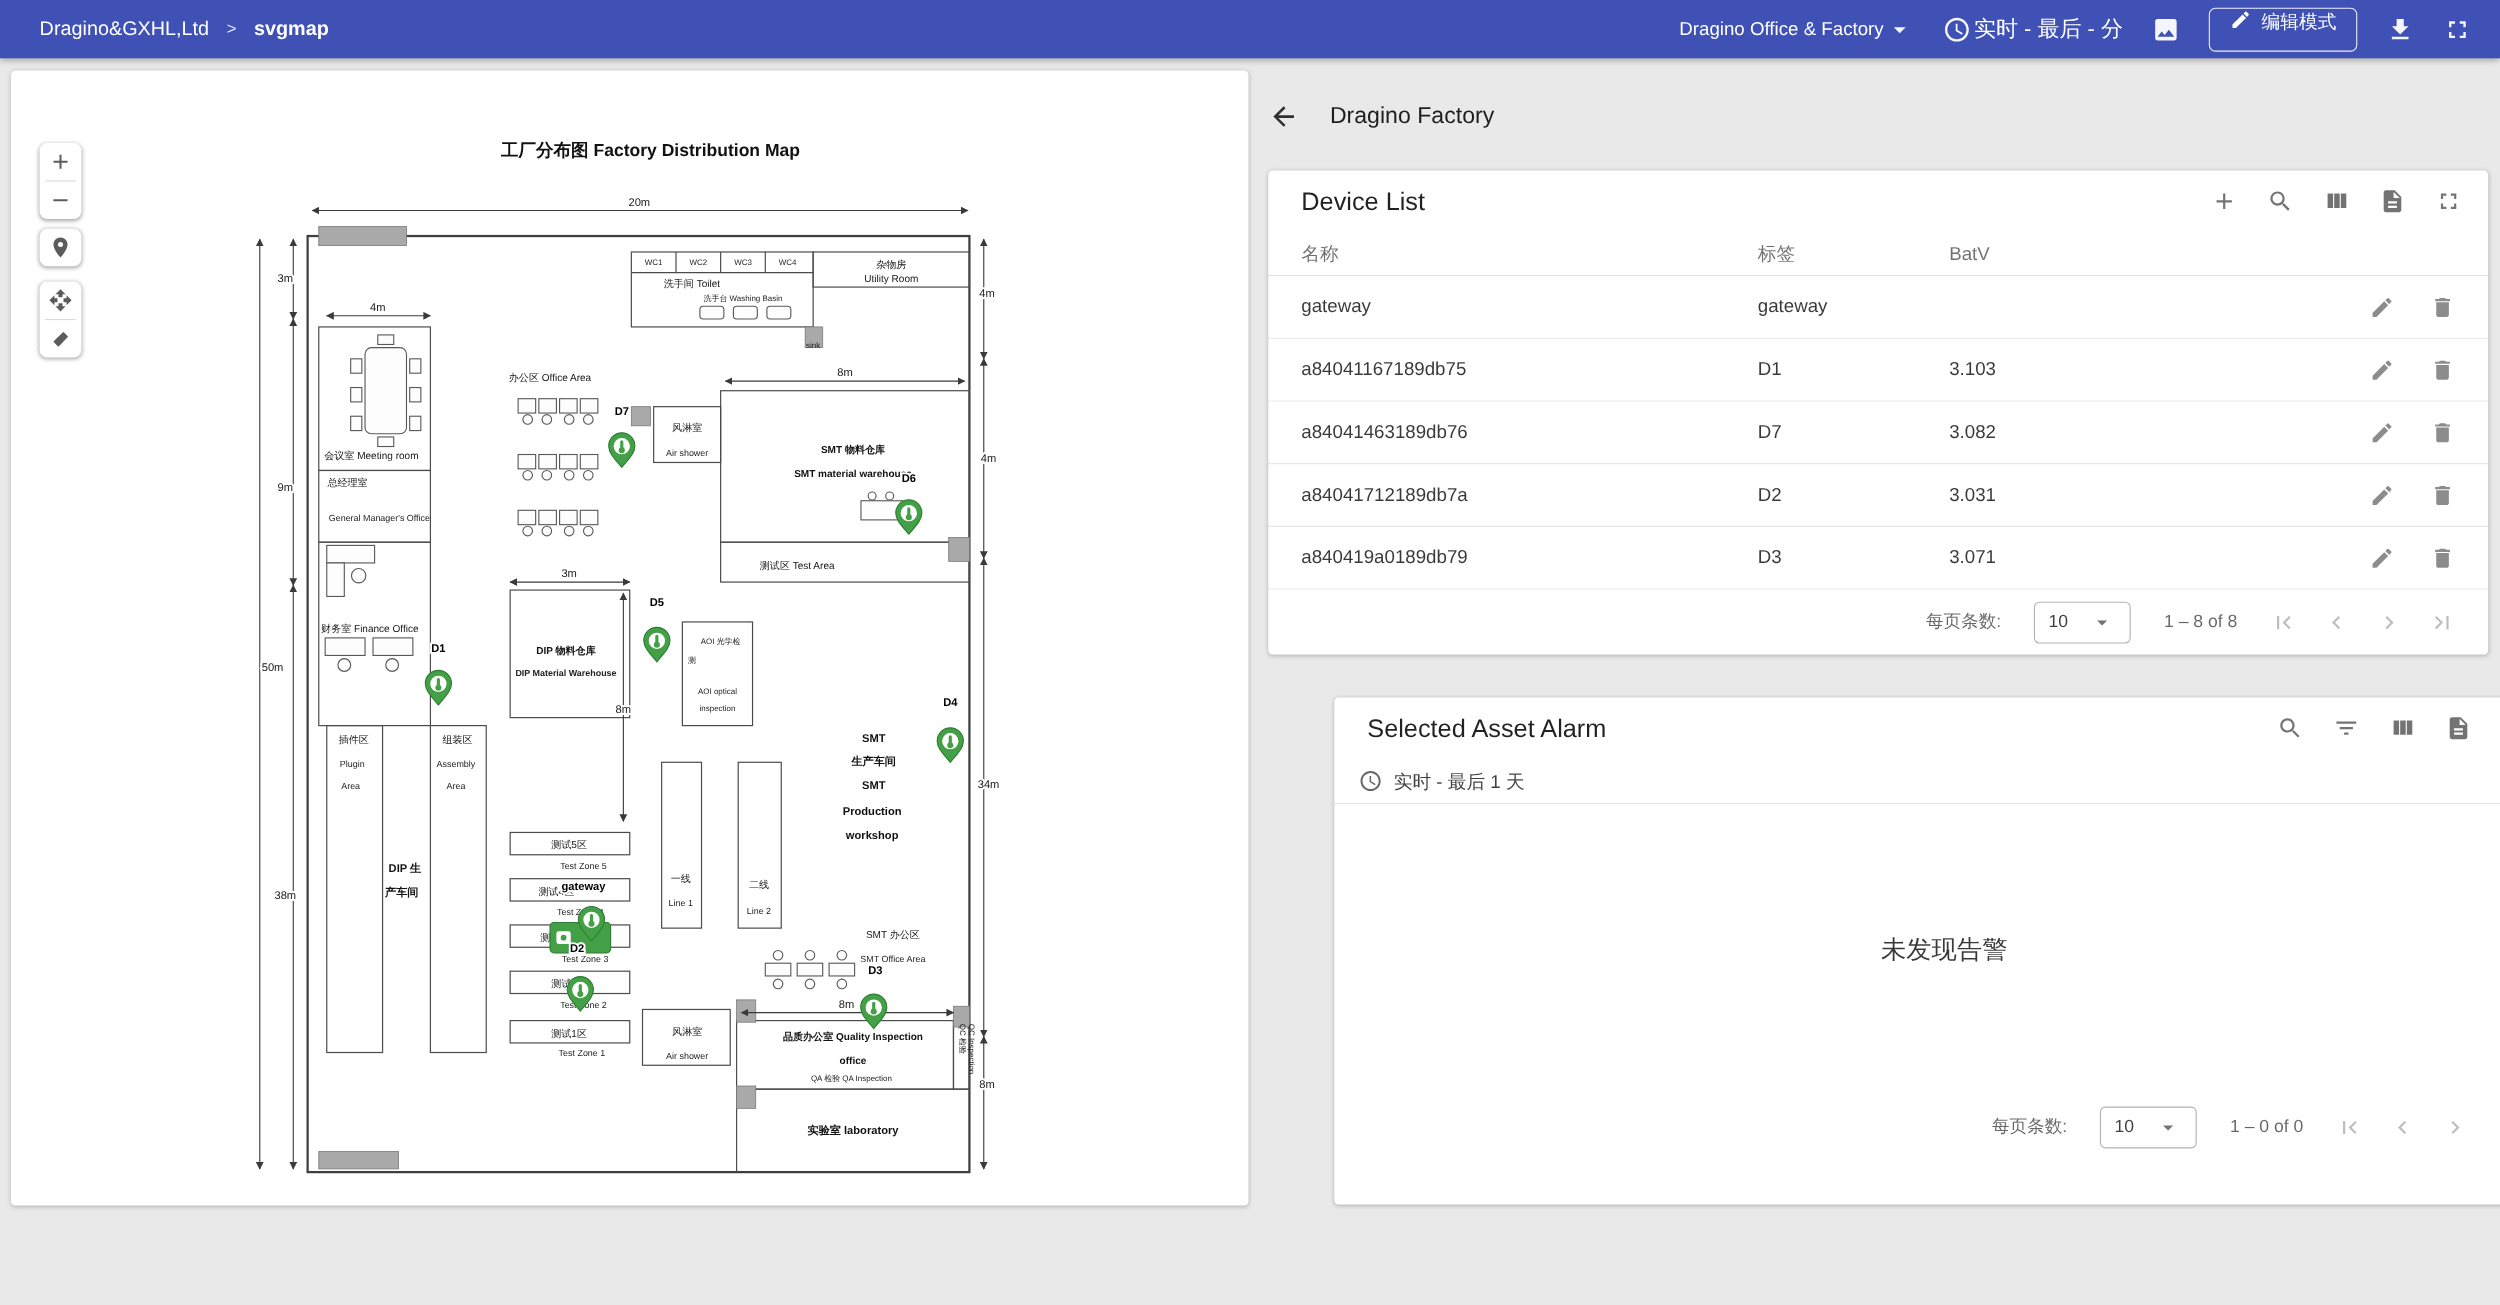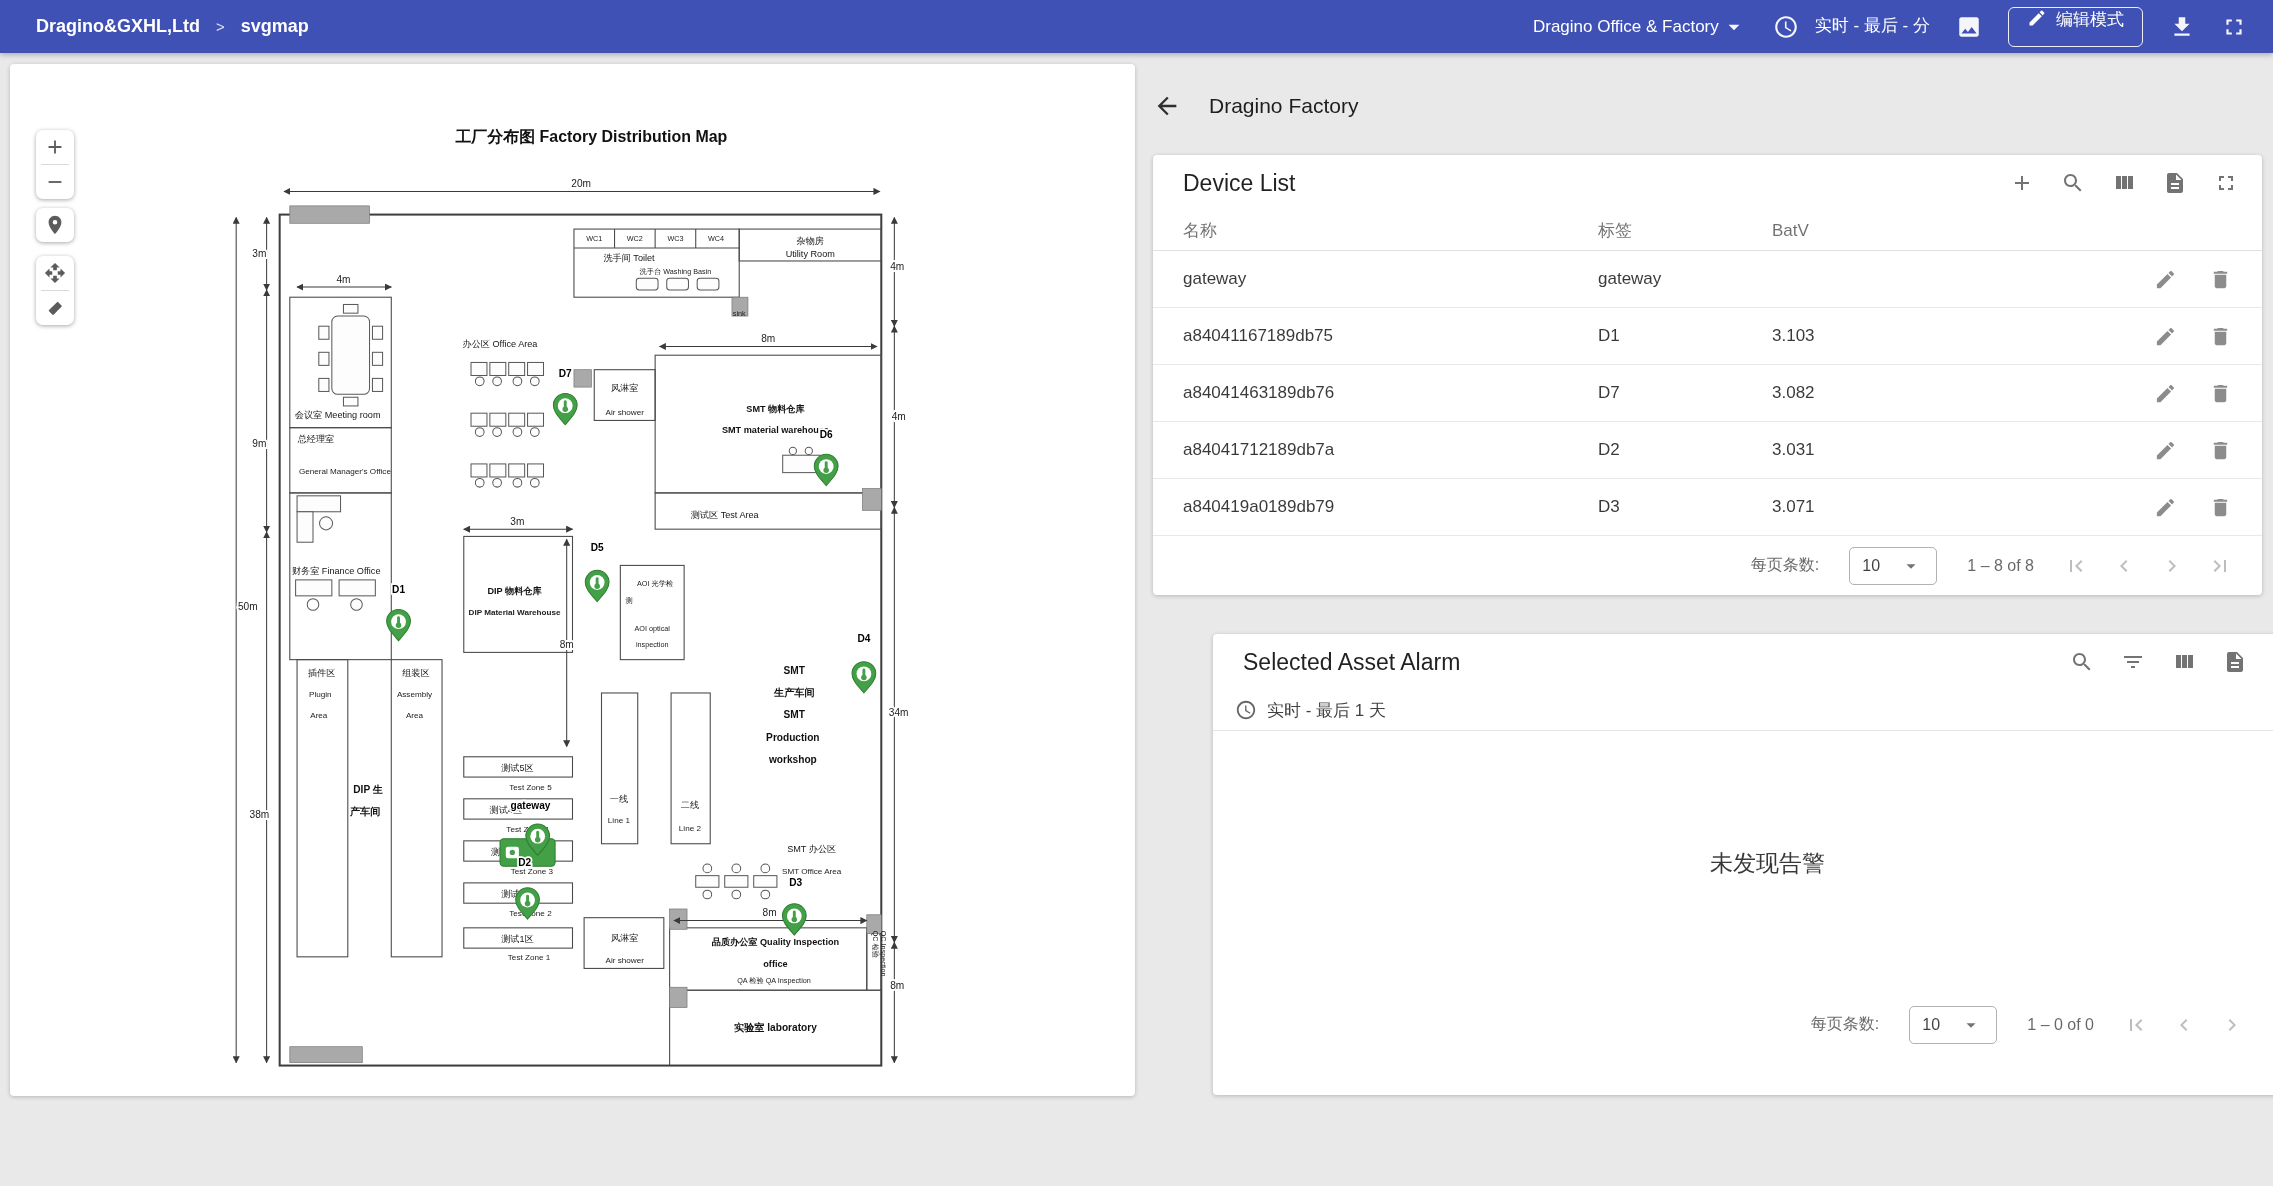--- a/index.html
+++ b/index.html
@@ -2,26 +2,26 @@
 <html><head>
 <meta charset="utf-8">
 <style>
 *{margin:0;padding:0;box-sizing:border-box}
 html,body{width:2273px;height:1186px}
 body{background:#e9e9e9;font-family:"Liberation Sans","DejaVu Sans",sans-serif;position:relative;overflow:hidden;color:rgba(0,0,0,.87)}
 svg.ic{display:block;fill:currentColor}
 
 
 .topbar{position:absolute;left:0;right:0;top:0;height:53px;background:#3f51b5;color:#fff;display:flex;align-items:center;padding:0 26px 0 36px;box-shadow:0 2px 5px rgba(0,0,0,.25);z-index:6}
-.brand{font-size:18px;font-weight:bold}
+.brand{font-size:18px;font-weight:normal}
 .crumb-sep{margin:0 16px;font-size:15px;opacity:.85}
 .pagename{font-size:18px;font-weight:bold}
 .tb-right{margin-left:auto;display:flex;align-items:center;gap:26px}
 .entity{display:flex;align-items:center;gap:2px;font-size:17px;cursor:pointer}
-.timeblk{display:flex;align-items:flex-start;gap:16px;font-size:17px}
+.timeblk{display:flex;align-items:center;gap:2px;font-size:20px}
 .tb-icon{width:26px;height:26px;cursor:pointer;opacity:.95}
 .edit-btn{display:flex;align-items:flex-start;gap:9px;height:40px;padding:0 18px;border:1.5px solid rgba(255,255,255,.9);border-radius:6px;font-size:17px;cursor:pointer}
 .edit-btn .ic{width:20px;height:20px}
 
 
 .card{position:absolute;background:#fff;border-radius:4px;box-shadow:0 1px 4px rgba(0,0,0,.22)}
 .map-card{left:10px;top:64px;width:1125px;height:1032px}
 .map-head{height:52px;display:flex;align-items:center;padding:0 22px 0 18px}
 .map-title{font-size:15px;color:#3c3c3c}
 .map-head .tools{margin-left:auto;display:flex;gap:18px;color:rgba(0,0,0,.55)}

